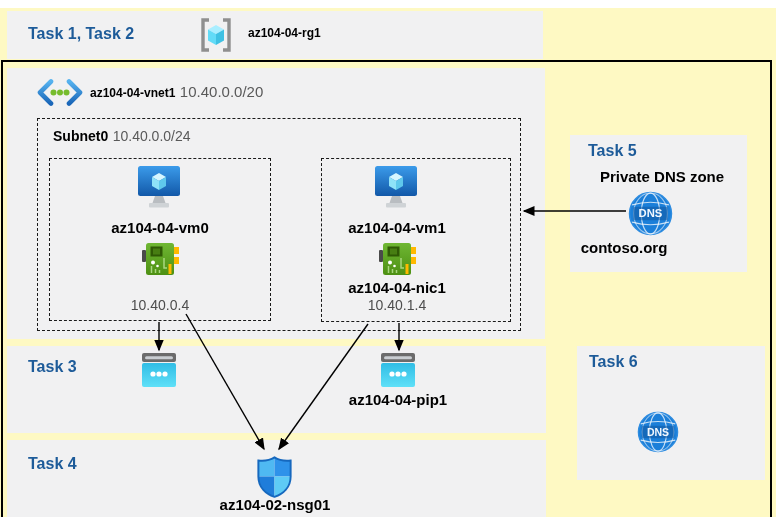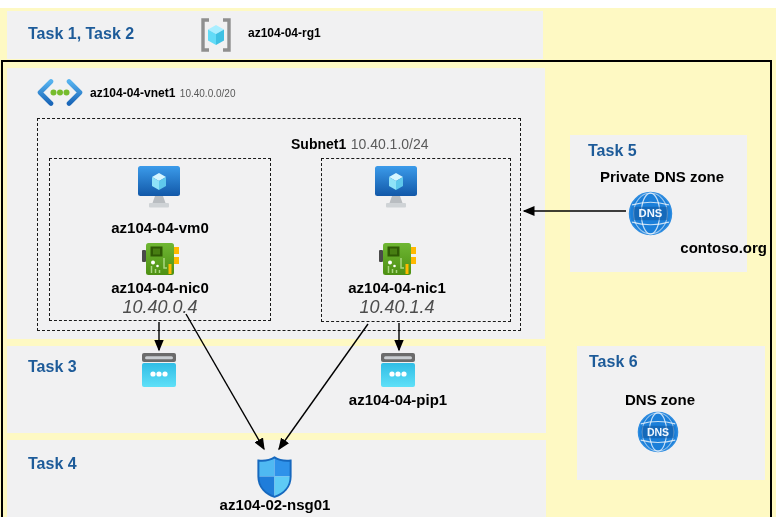--- a/index.html
+++ b/index.html
@@ -4,21 +4,21 @@
 <style>
   html,body{margin:0;padding:0;background:#fff;}
   #page{position:relative;width:776px;height:517px;background:#fef9c3;
         font-family:"Liberation Sans","DejaVu Sans",sans-serif;overflow:hidden;margin-top:8px;}
   .abs{position:absolute;}
   .band{background:#f1f1f2;}
   .tasklabel{font-size:16px;font-weight:700;color:#1d5b99;white-space:nowrap;}
   .resname{font-size:15px;font-weight:700;color:#000;white-space:nowrap;}
   .bigname{font-size:12px;font-weight:700;color:#000;white-space:nowrap;}
   .cidr{font-size:15px;font-weight:400;color:#595959;}
-  .ip{font-size:18px;font-weight:400;color:#4d4d4d;font-style:italic;}
+  .ip{font-size:14px;font-weight:400;color:#4d4d4d;}
   .dashbox{border:1px dashed #1a1a1a;box-sizing:border-box;}
   .outerbox{border:2px solid #000;box-sizing:border-box;background:transparent;}
   .ctr{text-align:center;}
   .subnetlbl{font-size:14px;font-weight:700;color:#000;white-space:nowrap;}
   .subnetcidr{font-size:14px;font-weight:400;color:#595959;}
   svg{display:block;}
   #arrows{pointer-events:none;}
 </style>
 </head>
 <body>
@@ -53,31 +53,31 @@
       </defs>
       <polyline points="15,2.5 4,13.5 15,24.5" fill="none" stroke="url(#gch)" stroke-width="4.6" stroke-linecap="round" stroke-linejoin="round"></polyline>
       <polyline points="33,2.5 44,13.5 33,24.5" fill="none" stroke="url(#gch)" stroke-width="4.6" stroke-linecap="round" stroke-linejoin="round"></polyline>
       <circle cx="17.5" cy="13.5" r="3" fill="#76bc2d"></circle>
       <circle cx="24" cy="13.5" r="3" fill="#76bc2d"></circle>
       <circle cx="30.5" cy="13.5" r="3" fill="#76bc2d"></circle>
     </svg>
   </div>
   <div class="abs" style="left:90px;top:75px;">
     <span class="bigname">az104-04-vnet1</span>
-    <span class="cidr" style="font-size:10px;">10.40.0.0/20</span>
+    <span class="cidr" style="font-size:15px;">10.40.0.0/20</span>
   </div>
 
   <div class="abs dashbox" style="left:37px;top:110px;width:484px;height:213px;"></div>
 
+  <div class="abs" style="left:53px;top:119px;">
+    <span class="subnetlbl">Subnet0</span>
+    <span class="subnetcidr">10.40.0.0/24</span>
+  </div>
   <div class="abs dashbox" style="left:49px;top:150px;width:222px;height:163px;"></div>
 
-  <div class="abs" style="left:291px;top:127px;">
-    <span class="subnetlbl">Subnet1</span>
-    <span class="subnetcidr">10.40.1.0/24</span>
-  </div>
   <div class="abs dashbox" style="left:321px;top:150px;width:190px;height:164px;"></div>
 
   <svg width="0" height="0" style="position:absolute">
     <defs>
       <linearGradient id="gscr" x1="0" y1="0" x2="0" y2="1">
         <stop offset="0" stop-color="#3b9bea"></stop>
           <stop offset="1" stop-color="#1258a8"></stop>
       </linearGradient>
       <linearGradient id="gnic" x1="0" y1="0" x2="0" y2="1">
         <stop offset="0" stop-color="#6fb733"></stop>
@@ -110,33 +110,33 @@
       <rect x="11" y="7.5" width="7" height="6" fill="#477e12"></rect>
       <circle cx="11" cy="21.5" r="2" fill="#ffffff"></circle>
       <circle cx="15.5" cy="25" r="1.3" fill="#ffffff"></circle>
       <path d="M9.5,25 V32 M13.5,28 V32 M17.5,29 V32" stroke="#a9d77f" stroke-width="1.5" fill="none"></path>
       <path d="M22,17 V27 H25" stroke="#a9d77f" stroke-width="1.5" fill="none"></path>
       <rect x="32" y="6" width="5" height="7" fill="#ffb900"></rect>
       <rect x="32" y="16" width="5" height="7" fill="#ffb900"></rect>
       <rect x="26.5" y="23" width="3" height="10" fill="#ffb900"></rect>
     </svg>
   </div>
-  <div class="abs ctr resname" style="left:80px;top:271px;width:160px;">az104-04-nic0</div>
   <div class="abs ctr ip" style="left:80px;top:289px;width:160px;">10.40.0.4</div>
 
   <div class="abs" style="left:374px;top:158px;">
     <svg width="44" height="47" viewBox="0 0 44 47">
       <rect x="1" y="0" width="42" height="30" rx="2.5" fill="url(#gscr)"></rect>
       <polygon points="22,7 29,11 22,15 15,11" fill="#d6f6ff"></polygon>
       <polygon points="15,11 22,15 22,24 15,20" fill="#8fe2f8"></polygon>
       <polygon points="29,11 22,15 22,24 29,20" fill="#5fc8ec"></polygon>
       <polygon points="18,30 26,30 28.5,37 15.5,37" fill="#b9bdc1"></polygon>
       <rect x="12" y="37" width="20" height="4.5" rx="1" fill="#cfd3d6"></rect>
     </svg>
   </div>
+  <div class="abs ctr resname" style="left:317px;top:211px;width:160px;">az104-04-vm1</div>
 
   <div class="abs" style="left:379px;top:233px;">
     <svg width="37" height="36" viewBox="0 0 37 36">
       <rect x="0" y="9" width="4" height="12" rx="1" fill="#4a4a4a"></rect>
       <rect x="4" y="2" width="28" height="32" rx="2.5" fill="url(#gnic)"></rect>
       <rect x="8.5" y="5.5" width="12" height="10" fill="#2f5a05"></rect>
       <rect x="11" y="7.5" width="7" height="6" fill="#477e12"></rect>
       <circle cx="11" cy="21.5" r="2" fill="#ffffff"></circle>
       <circle cx="15.5" cy="25" r="1.3" fill="#ffffff"></circle>
       <path d="M9.5,25 V32 M13.5,28 V32 M17.5,29 V32" stroke="#a9d77f" stroke-width="1.5" fill="none"></path>
@@ -203,25 +203,24 @@
     <svg width="45" height="45" viewBox="0 0 44 44">
       <circle cx="22" cy="22" r="20.5" fill="#1b7fd9" stroke="#2e8ce0" stroke-width="1.5"></circle>
       <ellipse cx="22" cy="22" rx="9" ry="20" fill="none" stroke="rgba(255,255,255,0.75)" stroke-width="1.2"></ellipse>
       <ellipse cx="22" cy="22" rx="16.5" ry="20" fill="none" stroke="rgba(255,255,255,0.55)" stroke-width="1.1"></ellipse>
       <path d="M4,13.5 Q22,8.5 40,13.5" fill="none" stroke="rgba(255,255,255,0.75)" stroke-width="1.2"></path>
       <path d="M4,30.5 Q22,35.5 40,30.5" fill="none" stroke="rgba(255,255,255,0.75)" stroke-width="1.2"></path>
       <rect x="5" y="15.5" width="34" height="13" rx="1.5" fill="rgba(16,87,160,0.55)"></rect>
       <text x="22" y="25.8" text-anchor="middle" font-size="11" font-weight="bold" font-family="Liberation Sans, sans-serif" fill="#f2f8ff">DNS</text>
     </svg>
   </div>
-  <div class="abs ctr resname" style="left:603px;top:231px;width:164px;text-align:right;">contoso.org</div>
+  <div class="abs ctr resname" style="left:542px;top:231px;width:164px;">contoso.org</div>
 
   <div class="abs band" style="left:577px;top:338px;width:188px;height:134px;"></div>
   <div class="abs tasklabel" style="left:589px;top:345px;">Task 6</div>
-  <div class="abs ctr resname" style="left:577px;top:383px;width:166px;">DNS zone</div>
   <div class="abs" style="left:637px;top:403px;">
     <svg width="42" height="42" viewBox="0 0 44 44">
       <circle cx="22" cy="22" r="20.5" fill="#1b7fd9" stroke="#2e8ce0" stroke-width="1.5"></circle>
       <ellipse cx="22" cy="22" rx="9" ry="20" fill="none" stroke="rgba(255,255,255,0.75)" stroke-width="1.2"></ellipse>
       <ellipse cx="22" cy="22" rx="16.5" ry="20" fill="none" stroke="rgba(255,255,255,0.55)" stroke-width="1.1"></ellipse>
       <path d="M4,13.5 Q22,8.5 40,13.5" fill="none" stroke="rgba(255,255,255,0.75)" stroke-width="1.2"></path>
       <path d="M4,30.5 Q22,35.5 40,30.5" fill="none" stroke="rgba(255,255,255,0.75)" stroke-width="1.2"></path>
       <rect x="5" y="15.5" width="34" height="13" rx="1.5" fill="rgba(16,87,160,0.55)"></rect>
       <text x="22" y="25.8" text-anchor="middle" font-size="11" font-weight="bold" font-family="Liberation Sans, sans-serif" fill="#f2f8ff">DNS</text>
     </svg>

